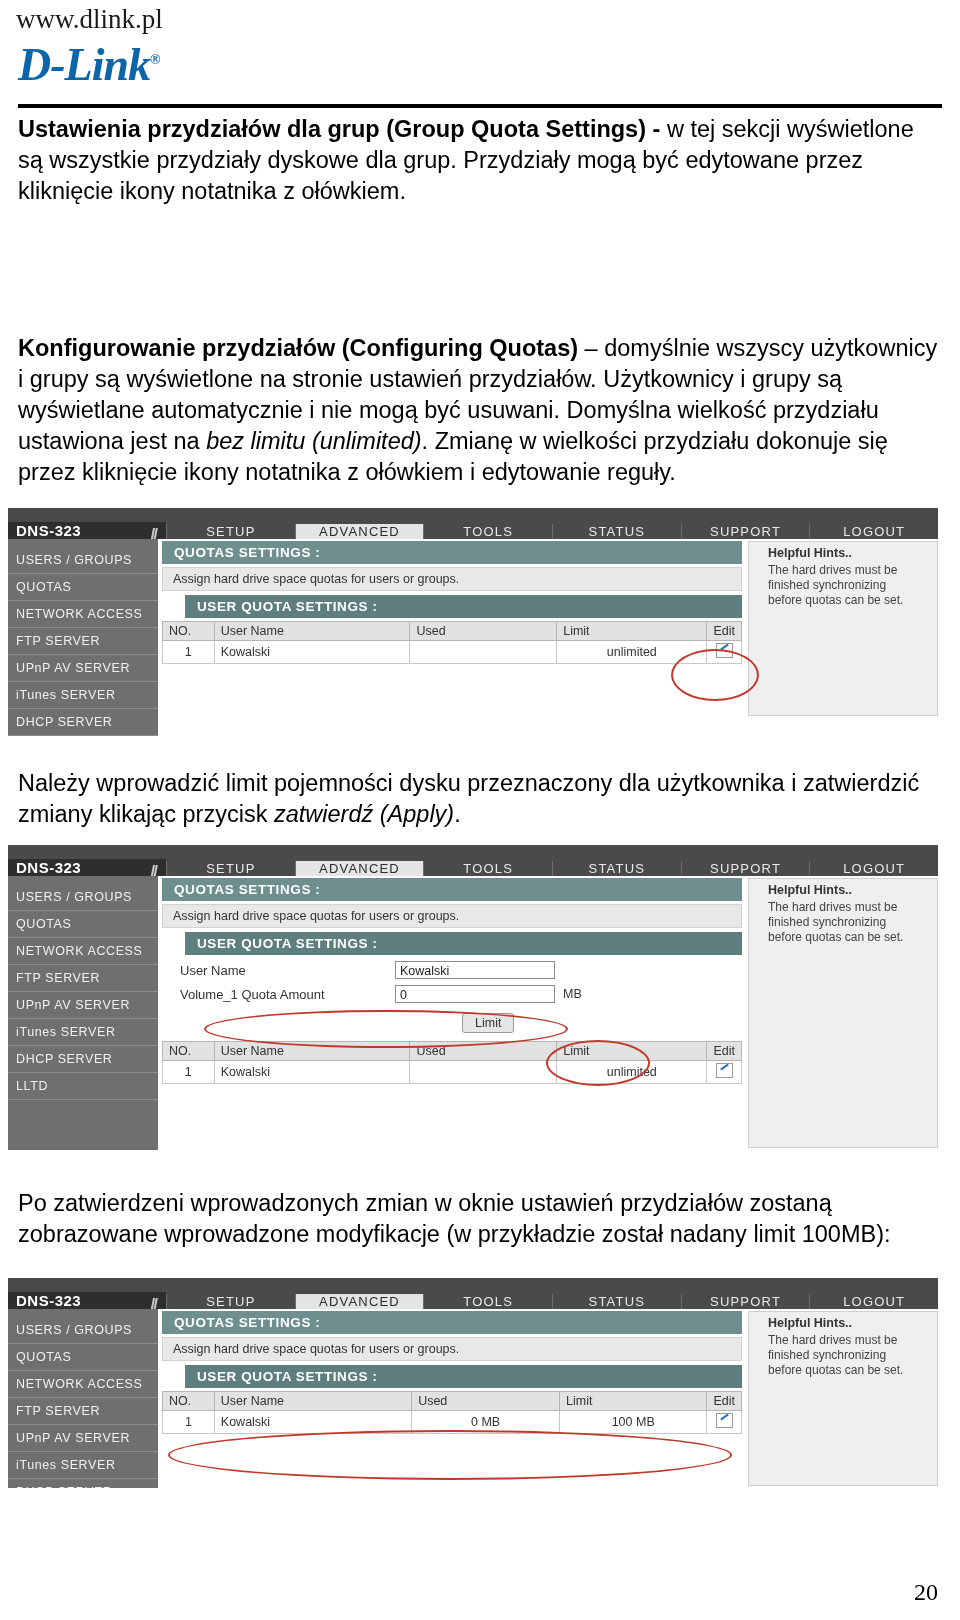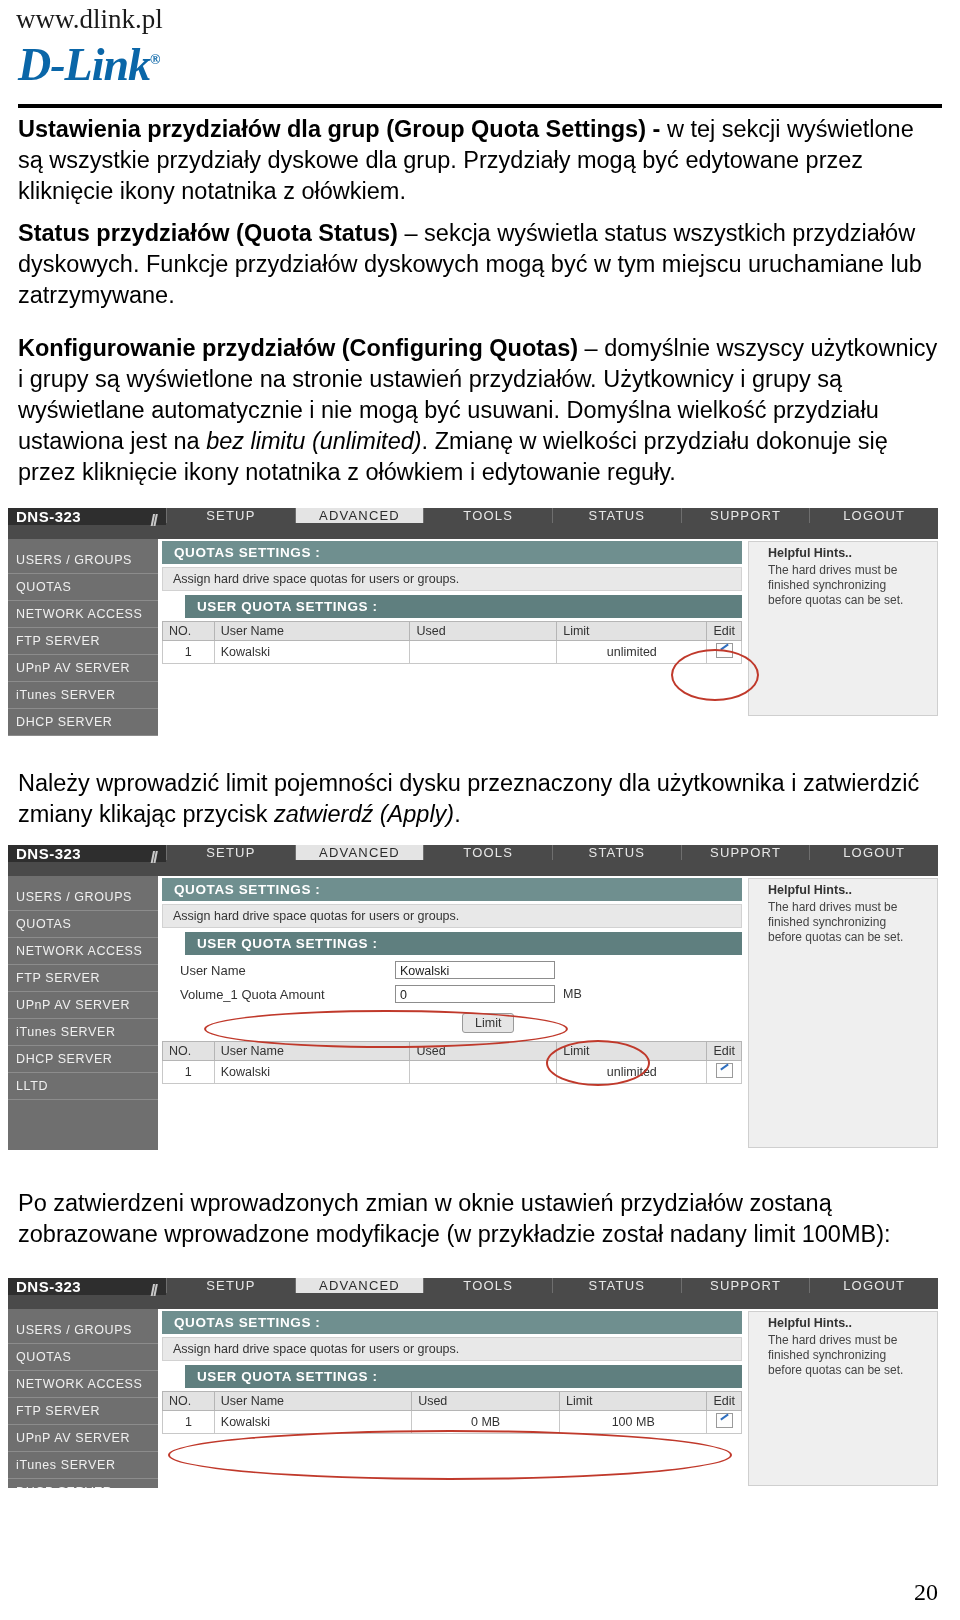--- a/index.html
+++ b/index.html
@@ -49,21 +49,21 @@
   .shot {
     position:absolute;
     background:#ffffff;
     border:0;
   }
   .shot-inner { position:relative; width:100%; height:100%; }
 
   .topbar {
     position:absolute; left:0; top:0; height:31px; width:100%;
     background:#4a4a4a;
-    display:flex; align-items:flex-start;
+    display:flex; align-items:flex-end;
   }
   .brandcell {
     width:150px; background:#2e2e2e; color:#ffffff;
     font-family:"Liberation Sans", sans-serif;
     font-size:15px; font-weight:bold; letter-spacing:0.5px;
     display:flex; align-items:center; padding-left:8px;
     position:relative;
   }
   .brandcell .slashes {
     position:absolute; right:10px; top:3px; font-size:17px;
@@ -173,23 +173,20 @@
       <span>D-Link</span><span class="reg">®</span>
     </div>
   </div>
 
   <div class="hrule"></div>
 
   <div class="para" style="left:18px; top:114px; width:924px;">
     <b>Ustawienia przydziałów dla grup (Group Quota Settings) -</b><span> w tej sekcji wyświetlone są wszystkie przydziały dyskowe dla grup. Przydziały mogą być edytowane przez kliknięcie ikony notatnika z ołówkiem.</span>
   </div>
 
-  <div class="para" style="left:18px; top:218px; width:924px;">
-    <b>Status przydziałów (Quota Status)</b><span> – sekcja wyświetla status wszystkich przydziałów dyskowych. Funkcje przydziałów dyskowych mogą być w tym miejscu uruchamiane lub zatrzymywane.</span>
-  </div>
 
   <div class="para" style="left:18px; top:333px; width:924px;">
     <b>Konfigurowanie przydziałów (Configuring Quotas)</b><span> – domyślnie wszyscy użytkownicy i grupy są wyświetlone na stronie ustawień przydziałów. Użytkownicy i grupy są wyświetlane automatycznie i nie mogą być usuwani. Domyślna wielkość przydziału ustawiona jest na </span><i>bez limitu (unlimited)</i><span>. Zmianę w wielkości przydziału dokonuje się przez kliknięcie ikony notatnika z ołówkiem i edytowanie reguły.</span>
   </div>
 
   <div class="shot" style="left:8px; top:508px; width:930px; height:210px;">
     <div class="shot-inner">
       <div class="topbar">
         <div class="brandcell">
           <span>DNS-323</span>

